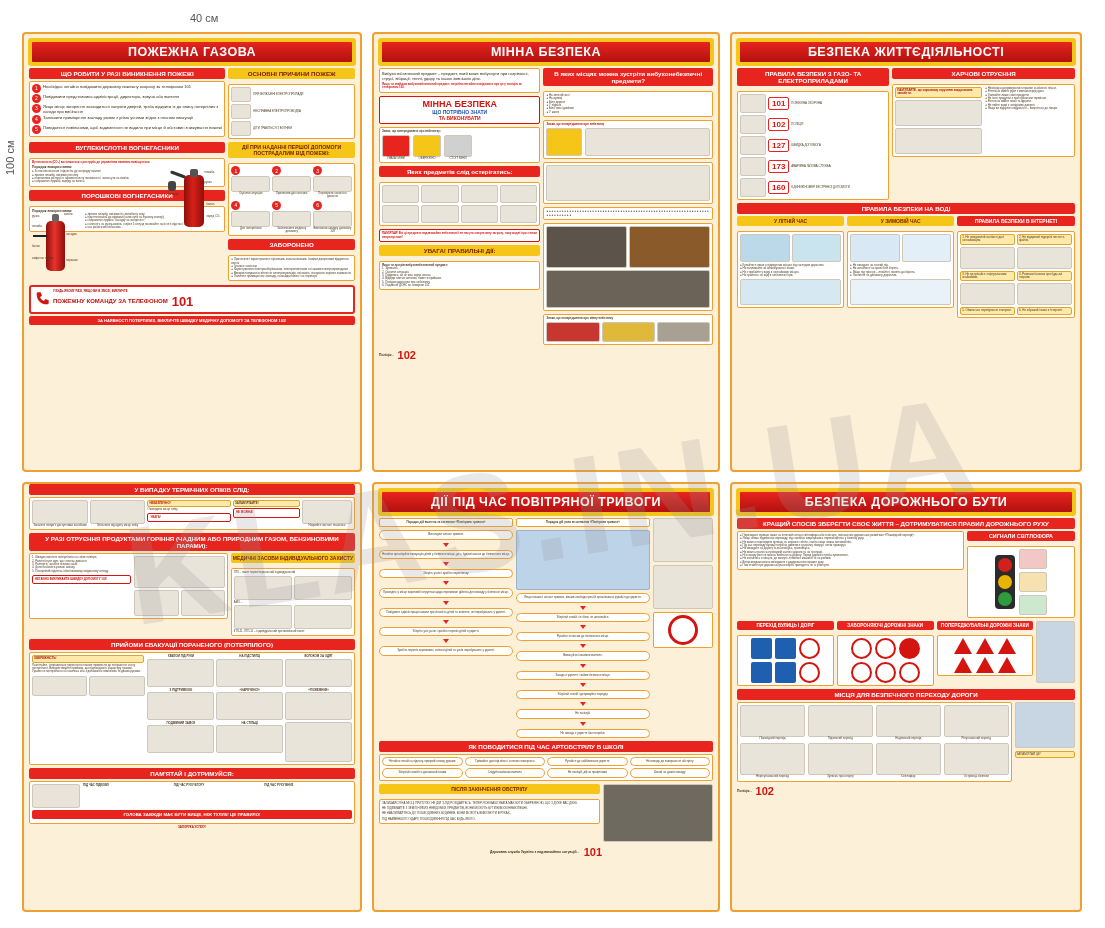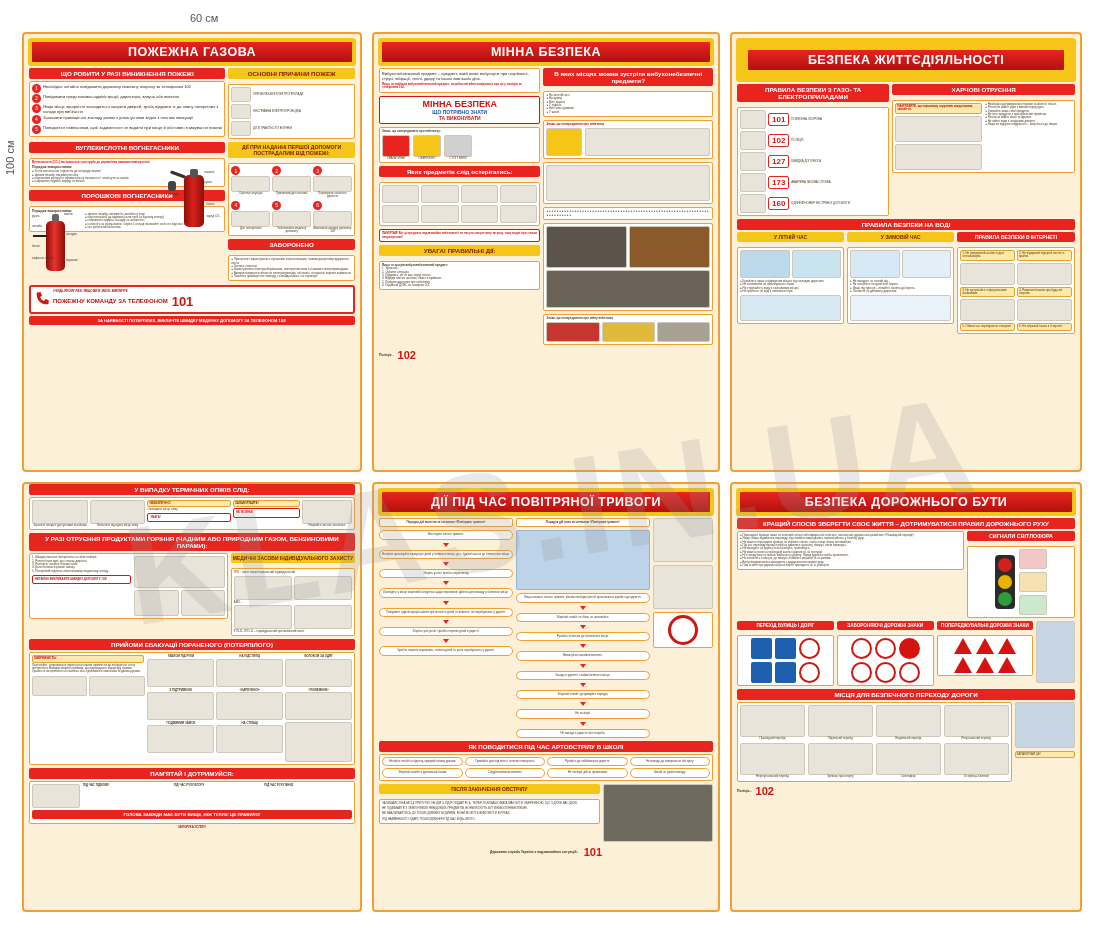--- a/index.html
+++ b/index.html
@@ -36,21 +36,21 @@
   .sgn{width:17px;height:17px;border-radius:50%;border:2px solid #d3140f;background:#fff;}
   .sgn.sq{border-radius:2px;background:#1f5fb0;border-color:#1f5fb0;}
   .sgn.tri{width:0;height:0;border-left:9px solid transparent;border-right:9px solid transparent;border-bottom:16px solid #d3140f;border-top:0;border-radius:0;background:none;}
   .peoplePh{background:#bcd3e8;border:1px solid #9bb4cd;border-radius:2px;}
   .flowbox{background:#fff;border:1px solid #f0a030;border-radius:8px;padding:2px;text-align:center;}
   .arrow{width:0;height:0;border-left:3px solid transparent;border-right:3px solid transparent;border-top:4px solid #e8241f;margin:0 auto;}
 </style>
 </head>
 <body>
 
-<div class="dim-label" id="dim-top">60 см</div>
+<div class="dim-label" id="dim-top">40 см</div>
 <div class="dim-label" id="dim-left">100 см</div>
 
 <div class="sheet" style="left:22px;top:32px;width:340px;height:440px;">
   <div class="title-wrap">
     <div class="title-band" style="margin:0;">
       <span>ПОЖЕЖНА ГАЗОВА</span>
     </div>
   </div>
   <div class="pad">
     <div class="row">
@@ -321,21 +321,21 @@
     </div>
     <div style="display:flex;align-items:center;gap:4px;margin-top:4px;">
       <div class="tiny" style="font-weight:bold;">Поліція -</div>
       <div style="color:#d3140f;font-weight:bold;font-size:11px;">102</div>
     </div>
   </div>
 </div>
 
 <div class="sheet" style="left:730px;top:32px;width:352px;height:440px;">
   <div class="title-wrap">
-    <div class="title-band" style="margin:8px;">
+    <div class="title-band" style="margin:0;">
         <span>БЕЗПЕКА ЖИТТЄДІЯЛЬНОСТІ</span>
       </div>
   </div>
   <div class="pad">
     <div class="row">
       <div class="col" style="flex:1;">
         <div class="sub">ПРАВИЛА БЕЗПЕКИ З ГАЗО- ТА ЕЛЕКТРОПРИЛАДАМИ</div>
         <div class="box">
           <div class="emgrid">
             <div class="emrow">

